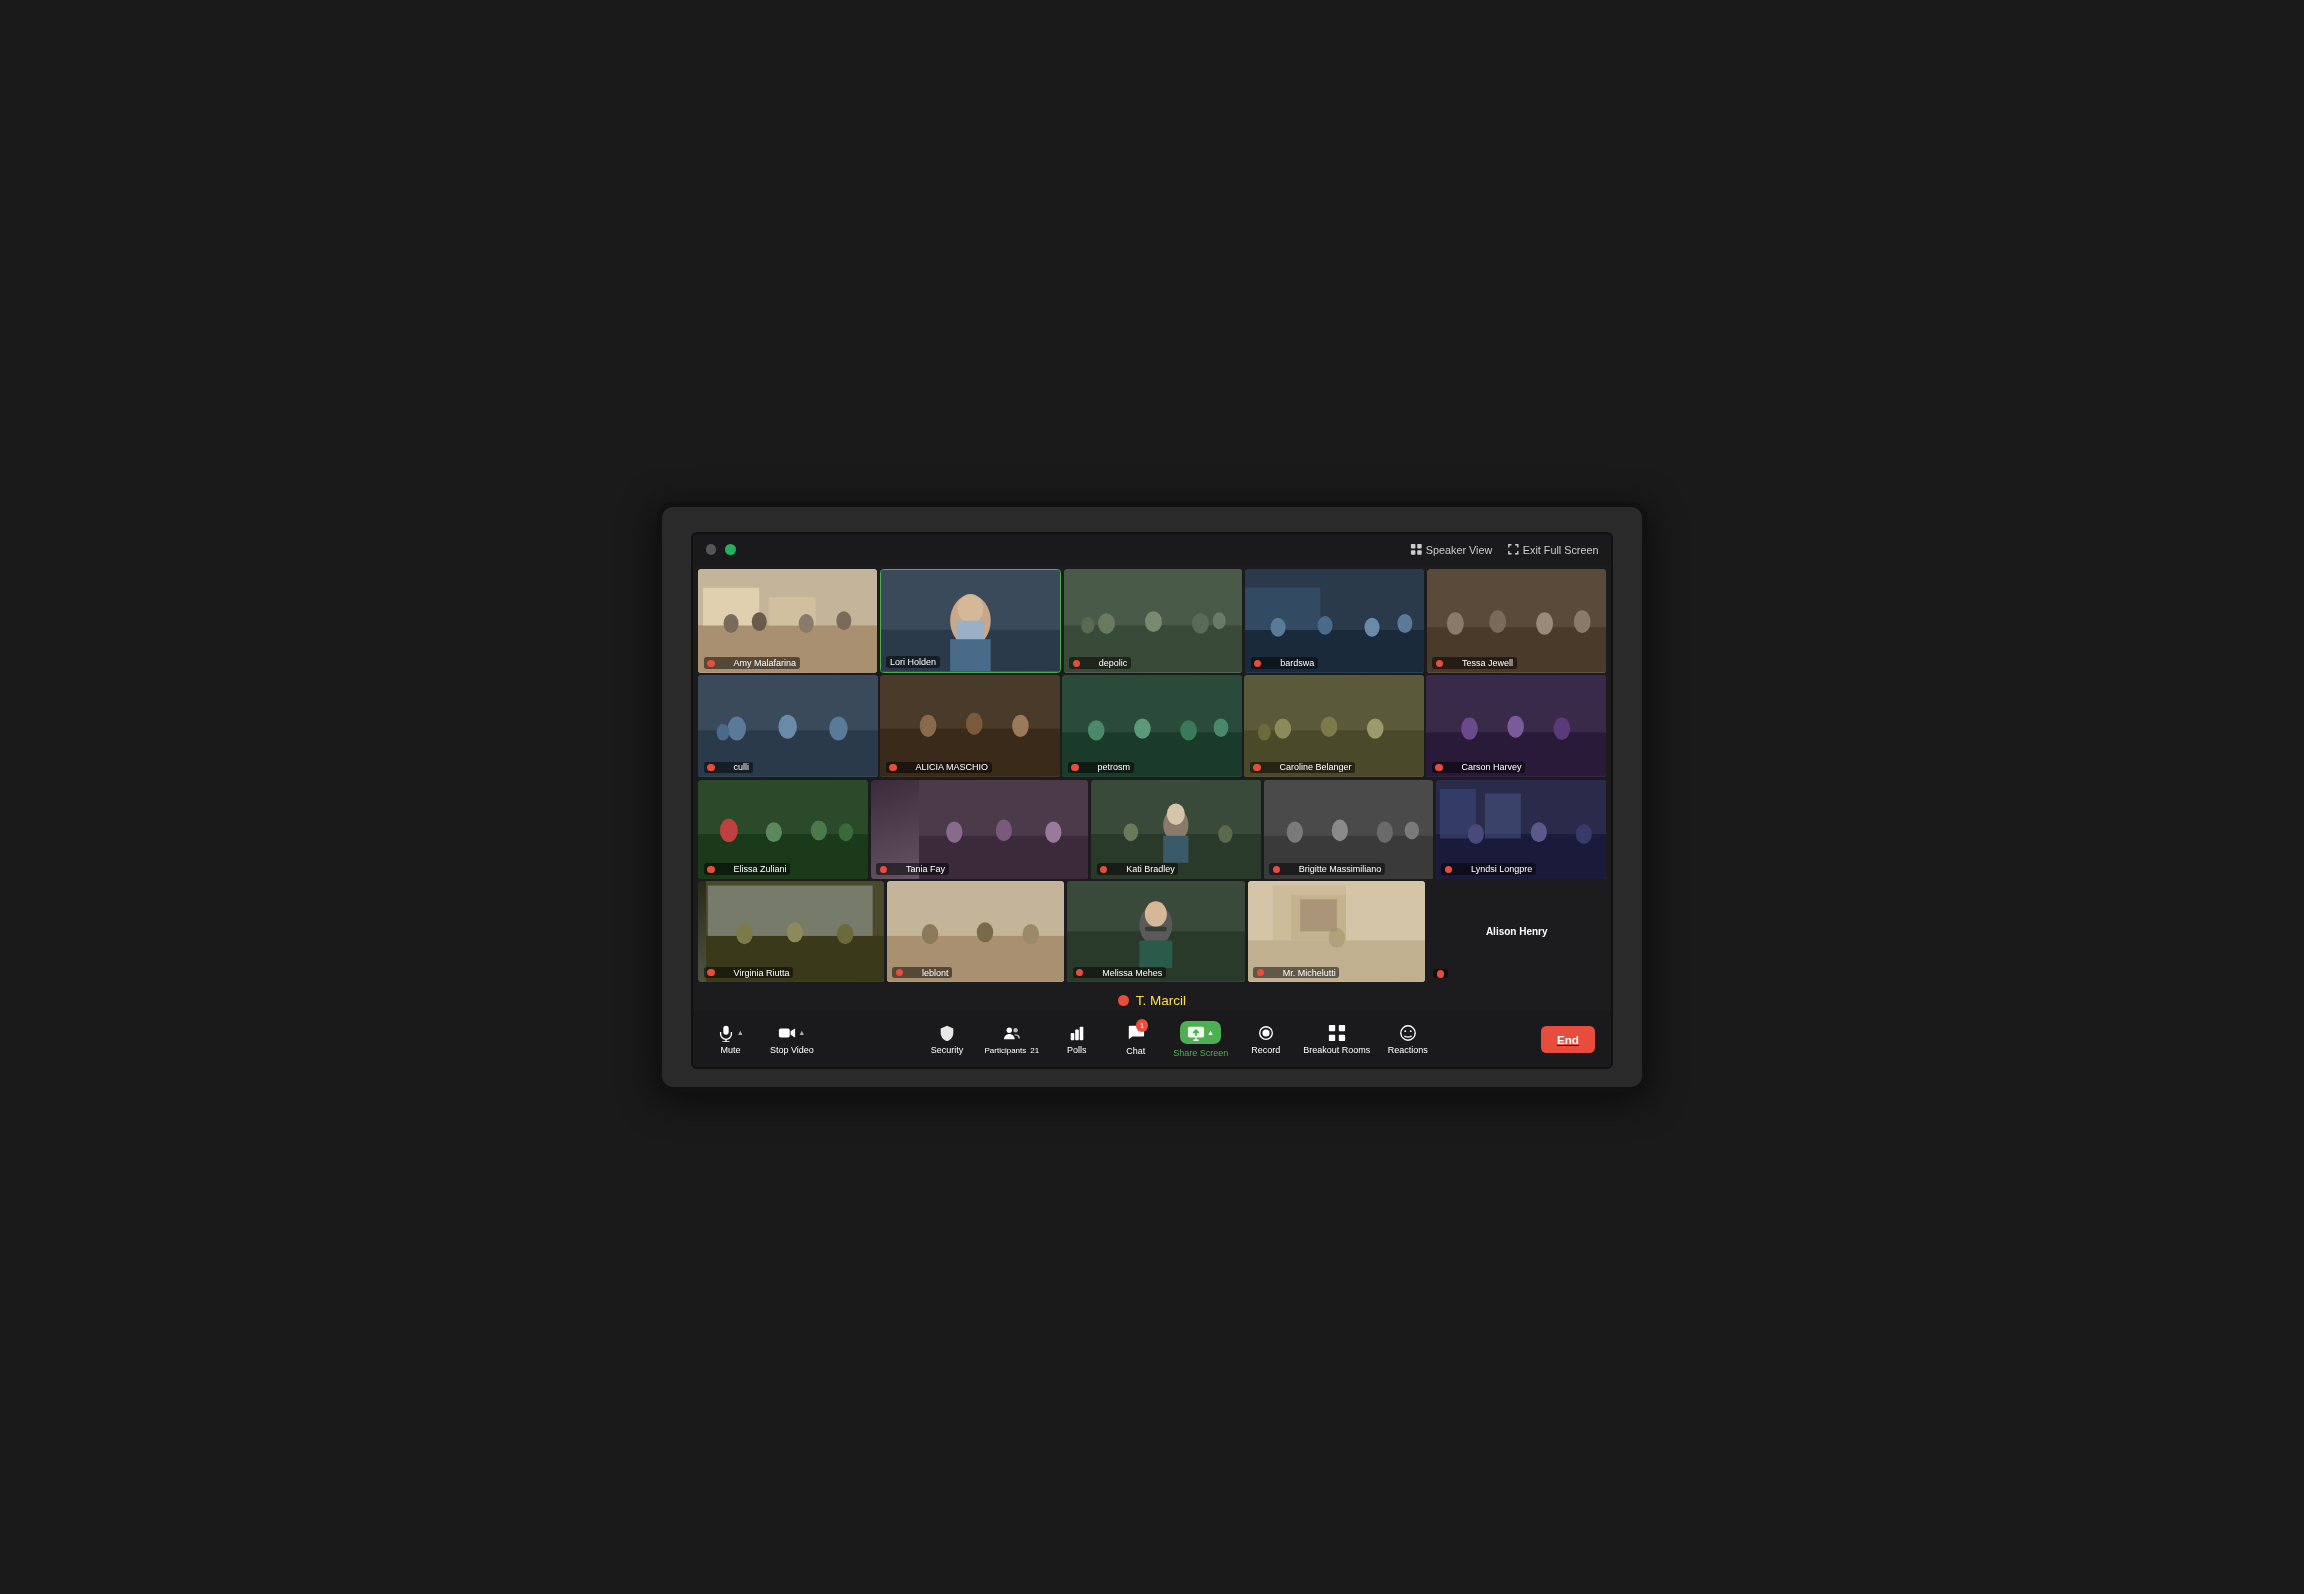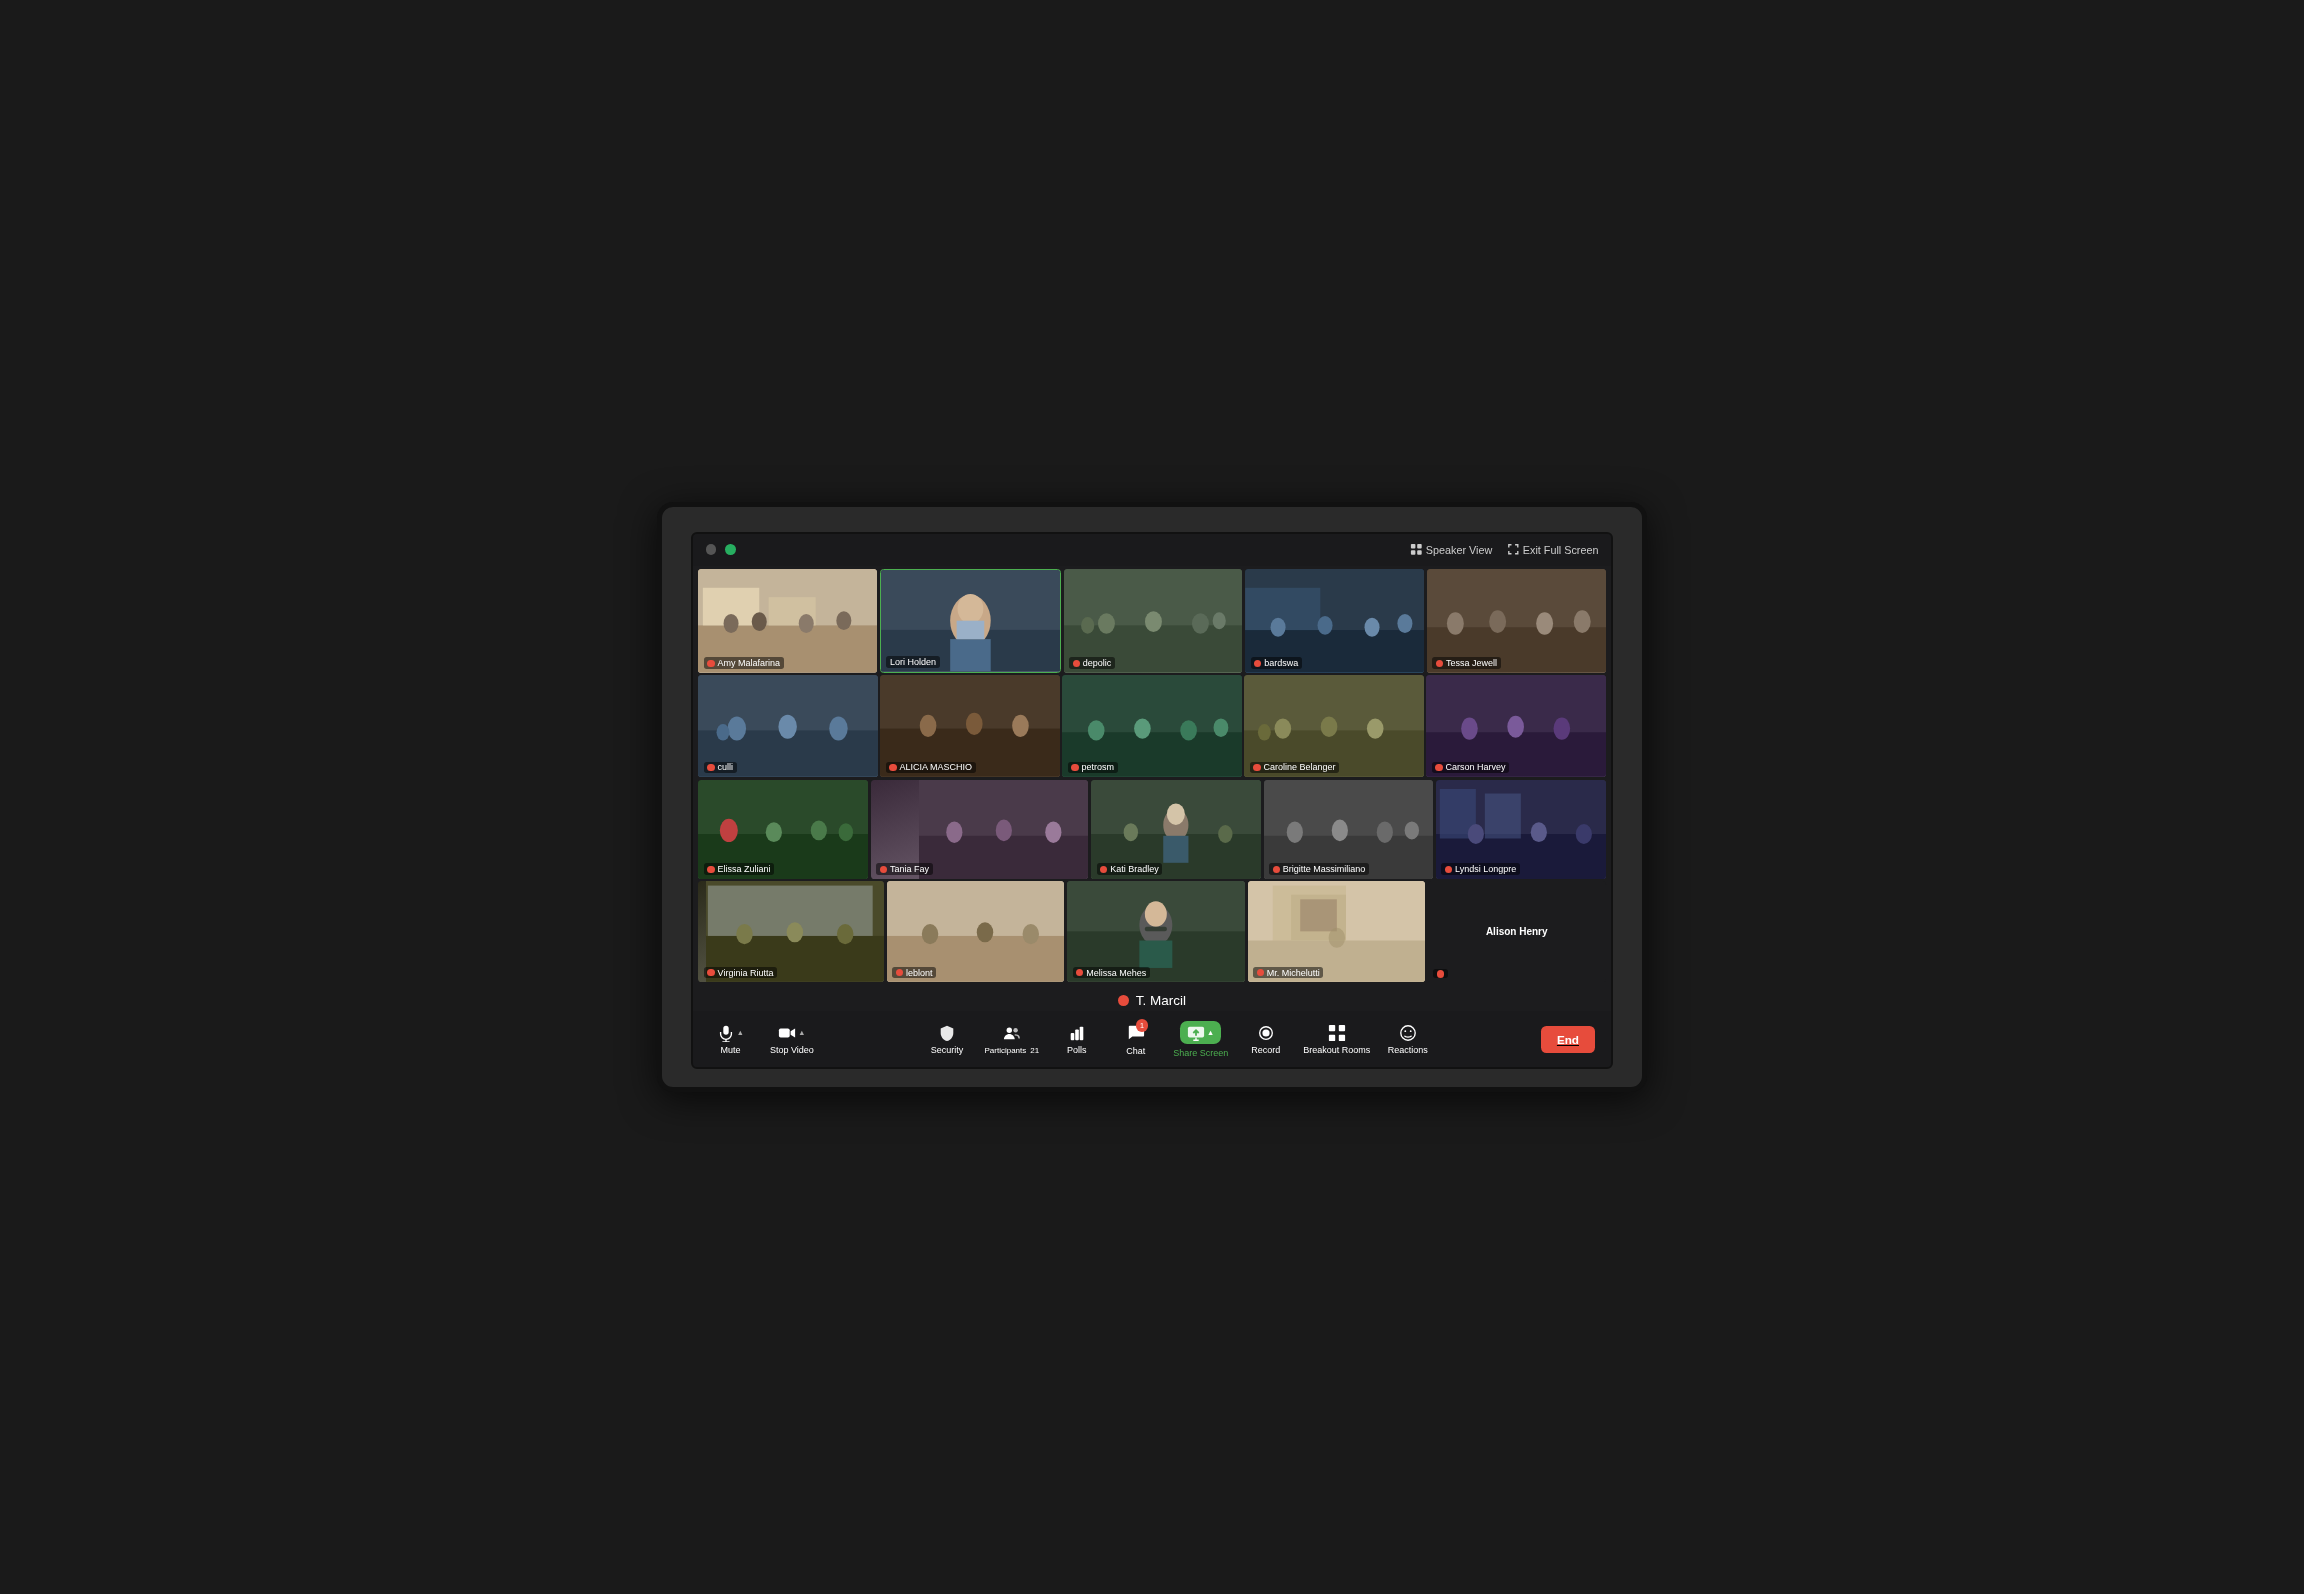--- a/index.html
+++ b/index.html
@@ -85,21 +85,21 @@
       position: absolute;
       bottom: 3.6px;
       left: 5.4px;
       color: #fff;
       font-size: 9px;
       background: rgba(0,0,0,0.5);
       padding: 0.9px 3.6px;
       border-radius: 2.7px;
       display: flex;
       align-items: center;
-      gap: 3px;
+      gap: 19px;
     }
     .mute-icon-small {
       display: inline-block;
       width: 7.2px; height: 7.2px;
       background: #e74c3c;
       border-radius: 50%;
     }
     
     .bg-classroom-1 { background: linear-gradient(160deg, #b8a98c 0%, #d4c4a8 40%, #8a7a6a 100%); }
     .bg-classroom-2 { background: linear-gradient(160deg, #2c3e50 0%, #4a5568 50%, #718096 100%); }
@@ -130,21 +130,21 @@
       font-weight: 600;
       text-align: center;
     }
     
     .main-speaker-bar {
       background: #1c1c1e;
       display: flex;
       align-items: center;
       justify-content: center;
       padding: 7.2px 0 3.6px 0;
-      color: #ffffff;
+      color: #fde047;
       font-size: 13.5px;
       font-weight: 500;
       gap: 7.2px;
     }
     .mute-icon-red {
       display: inline-block;
       width: 10.8px; height: 10.8px;
       background: #e74c3c;
       border-radius: 50%;
     }

